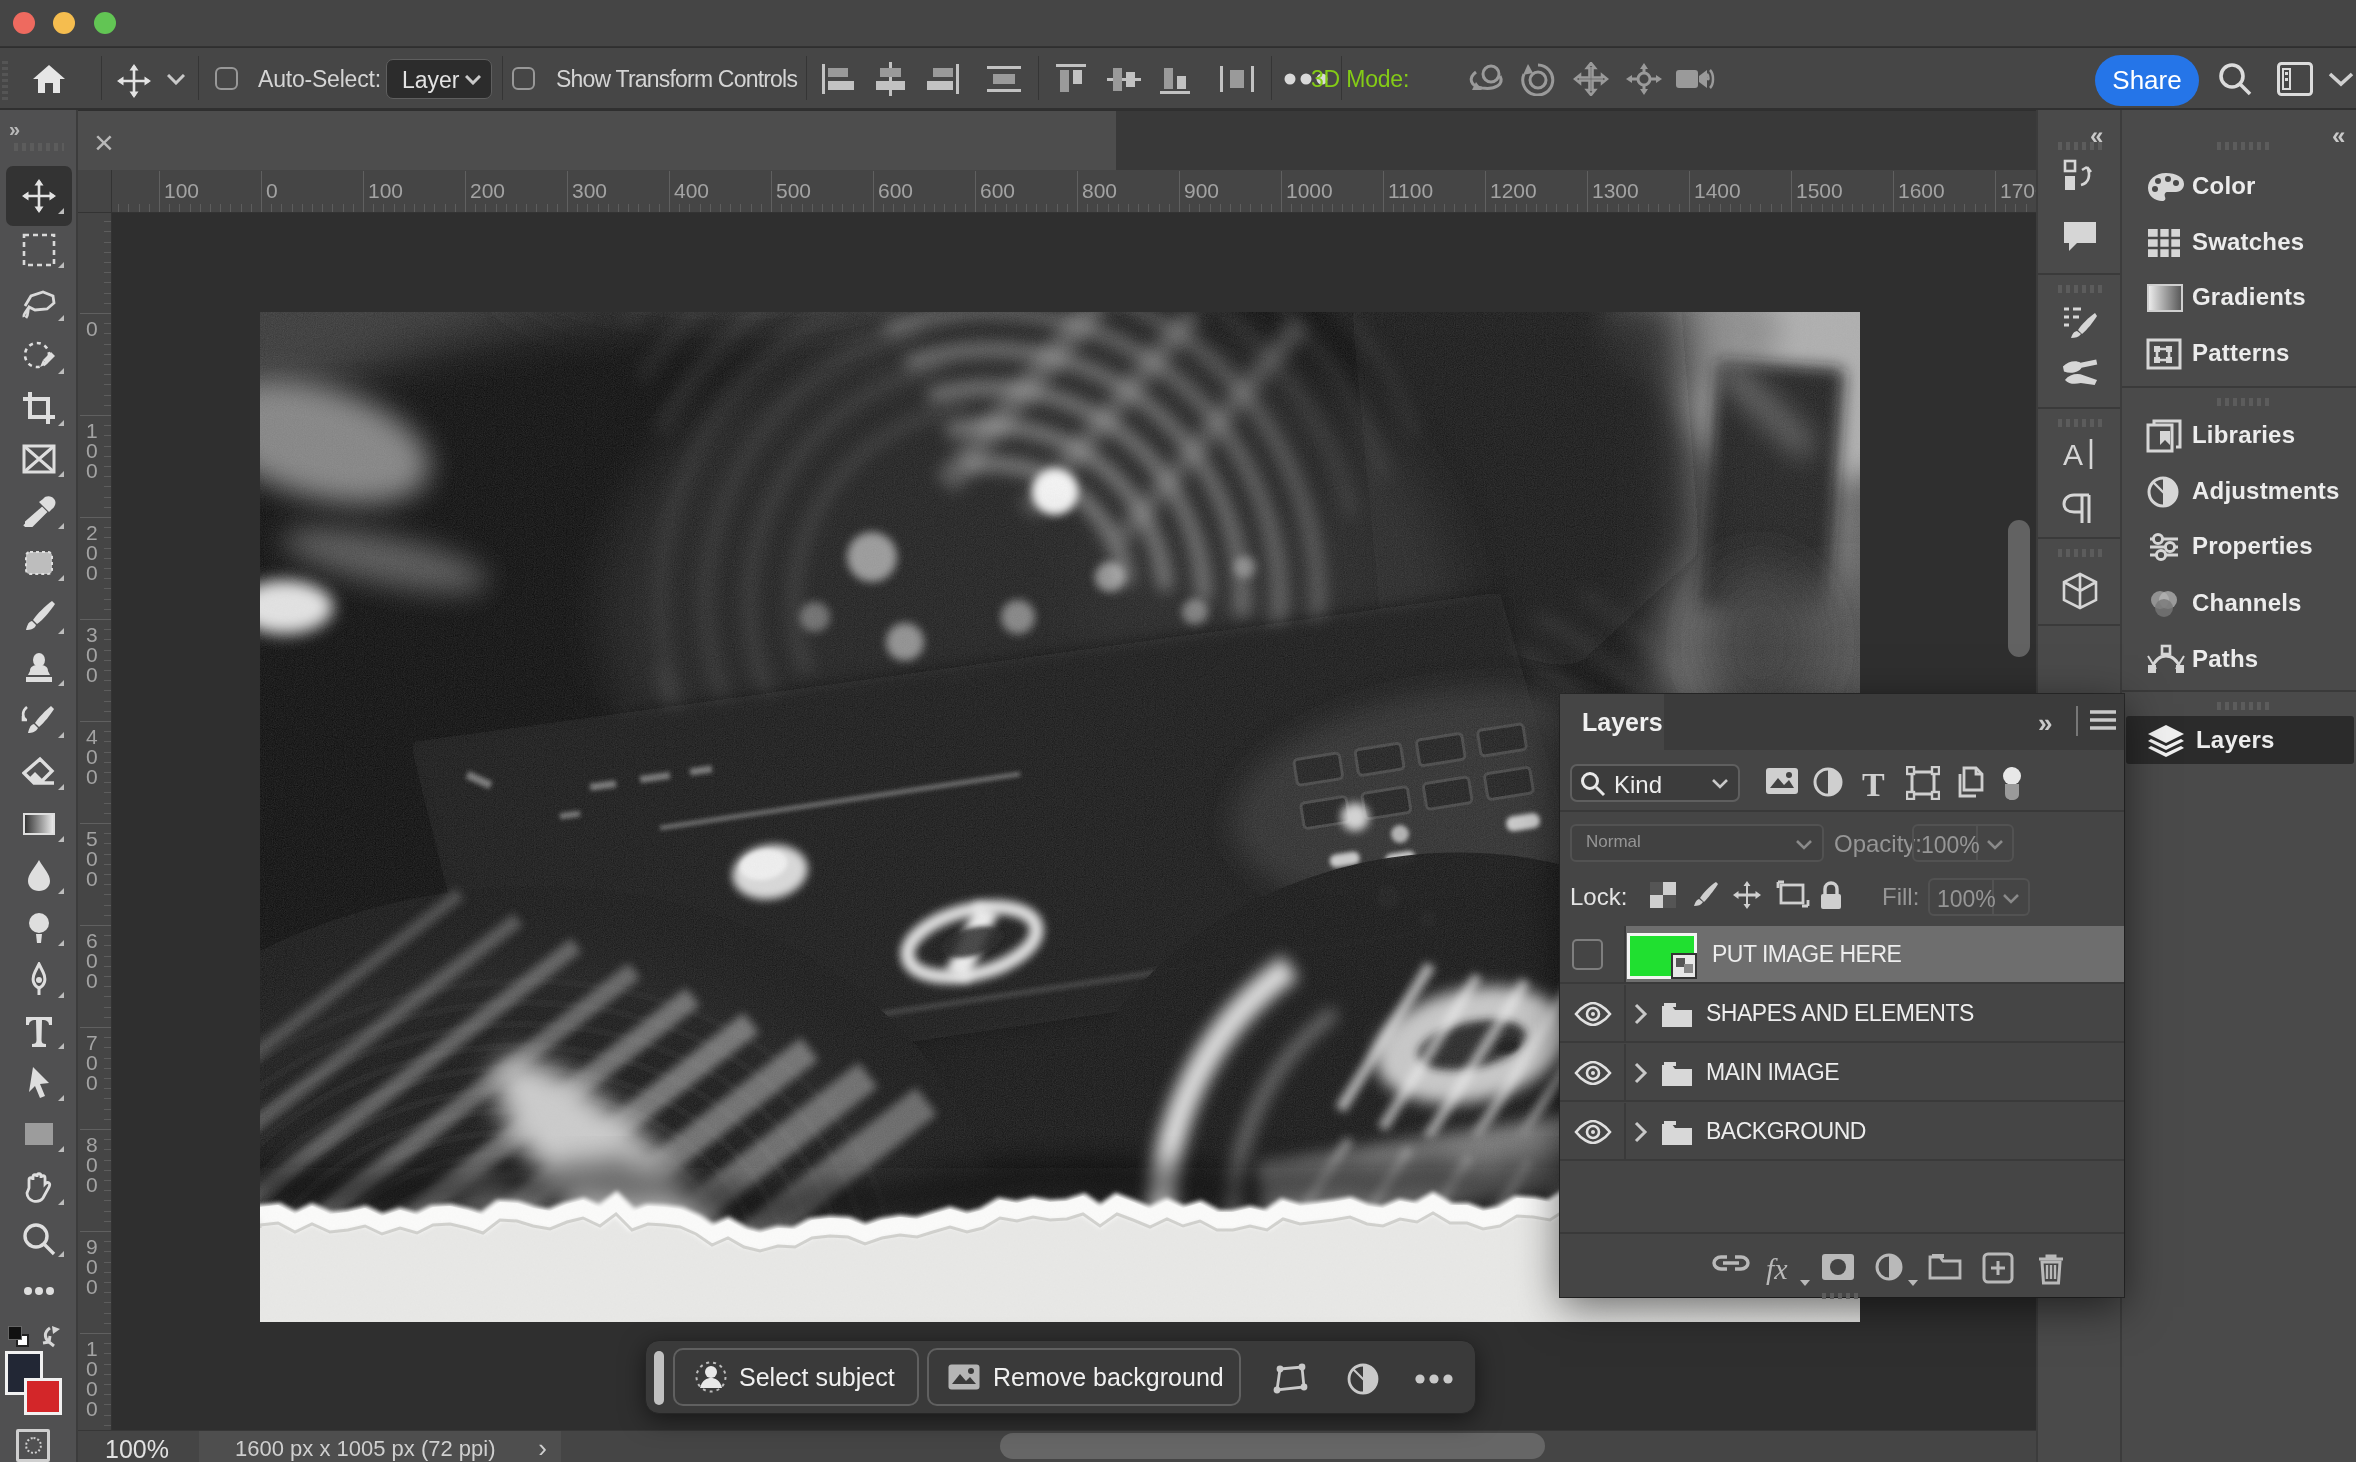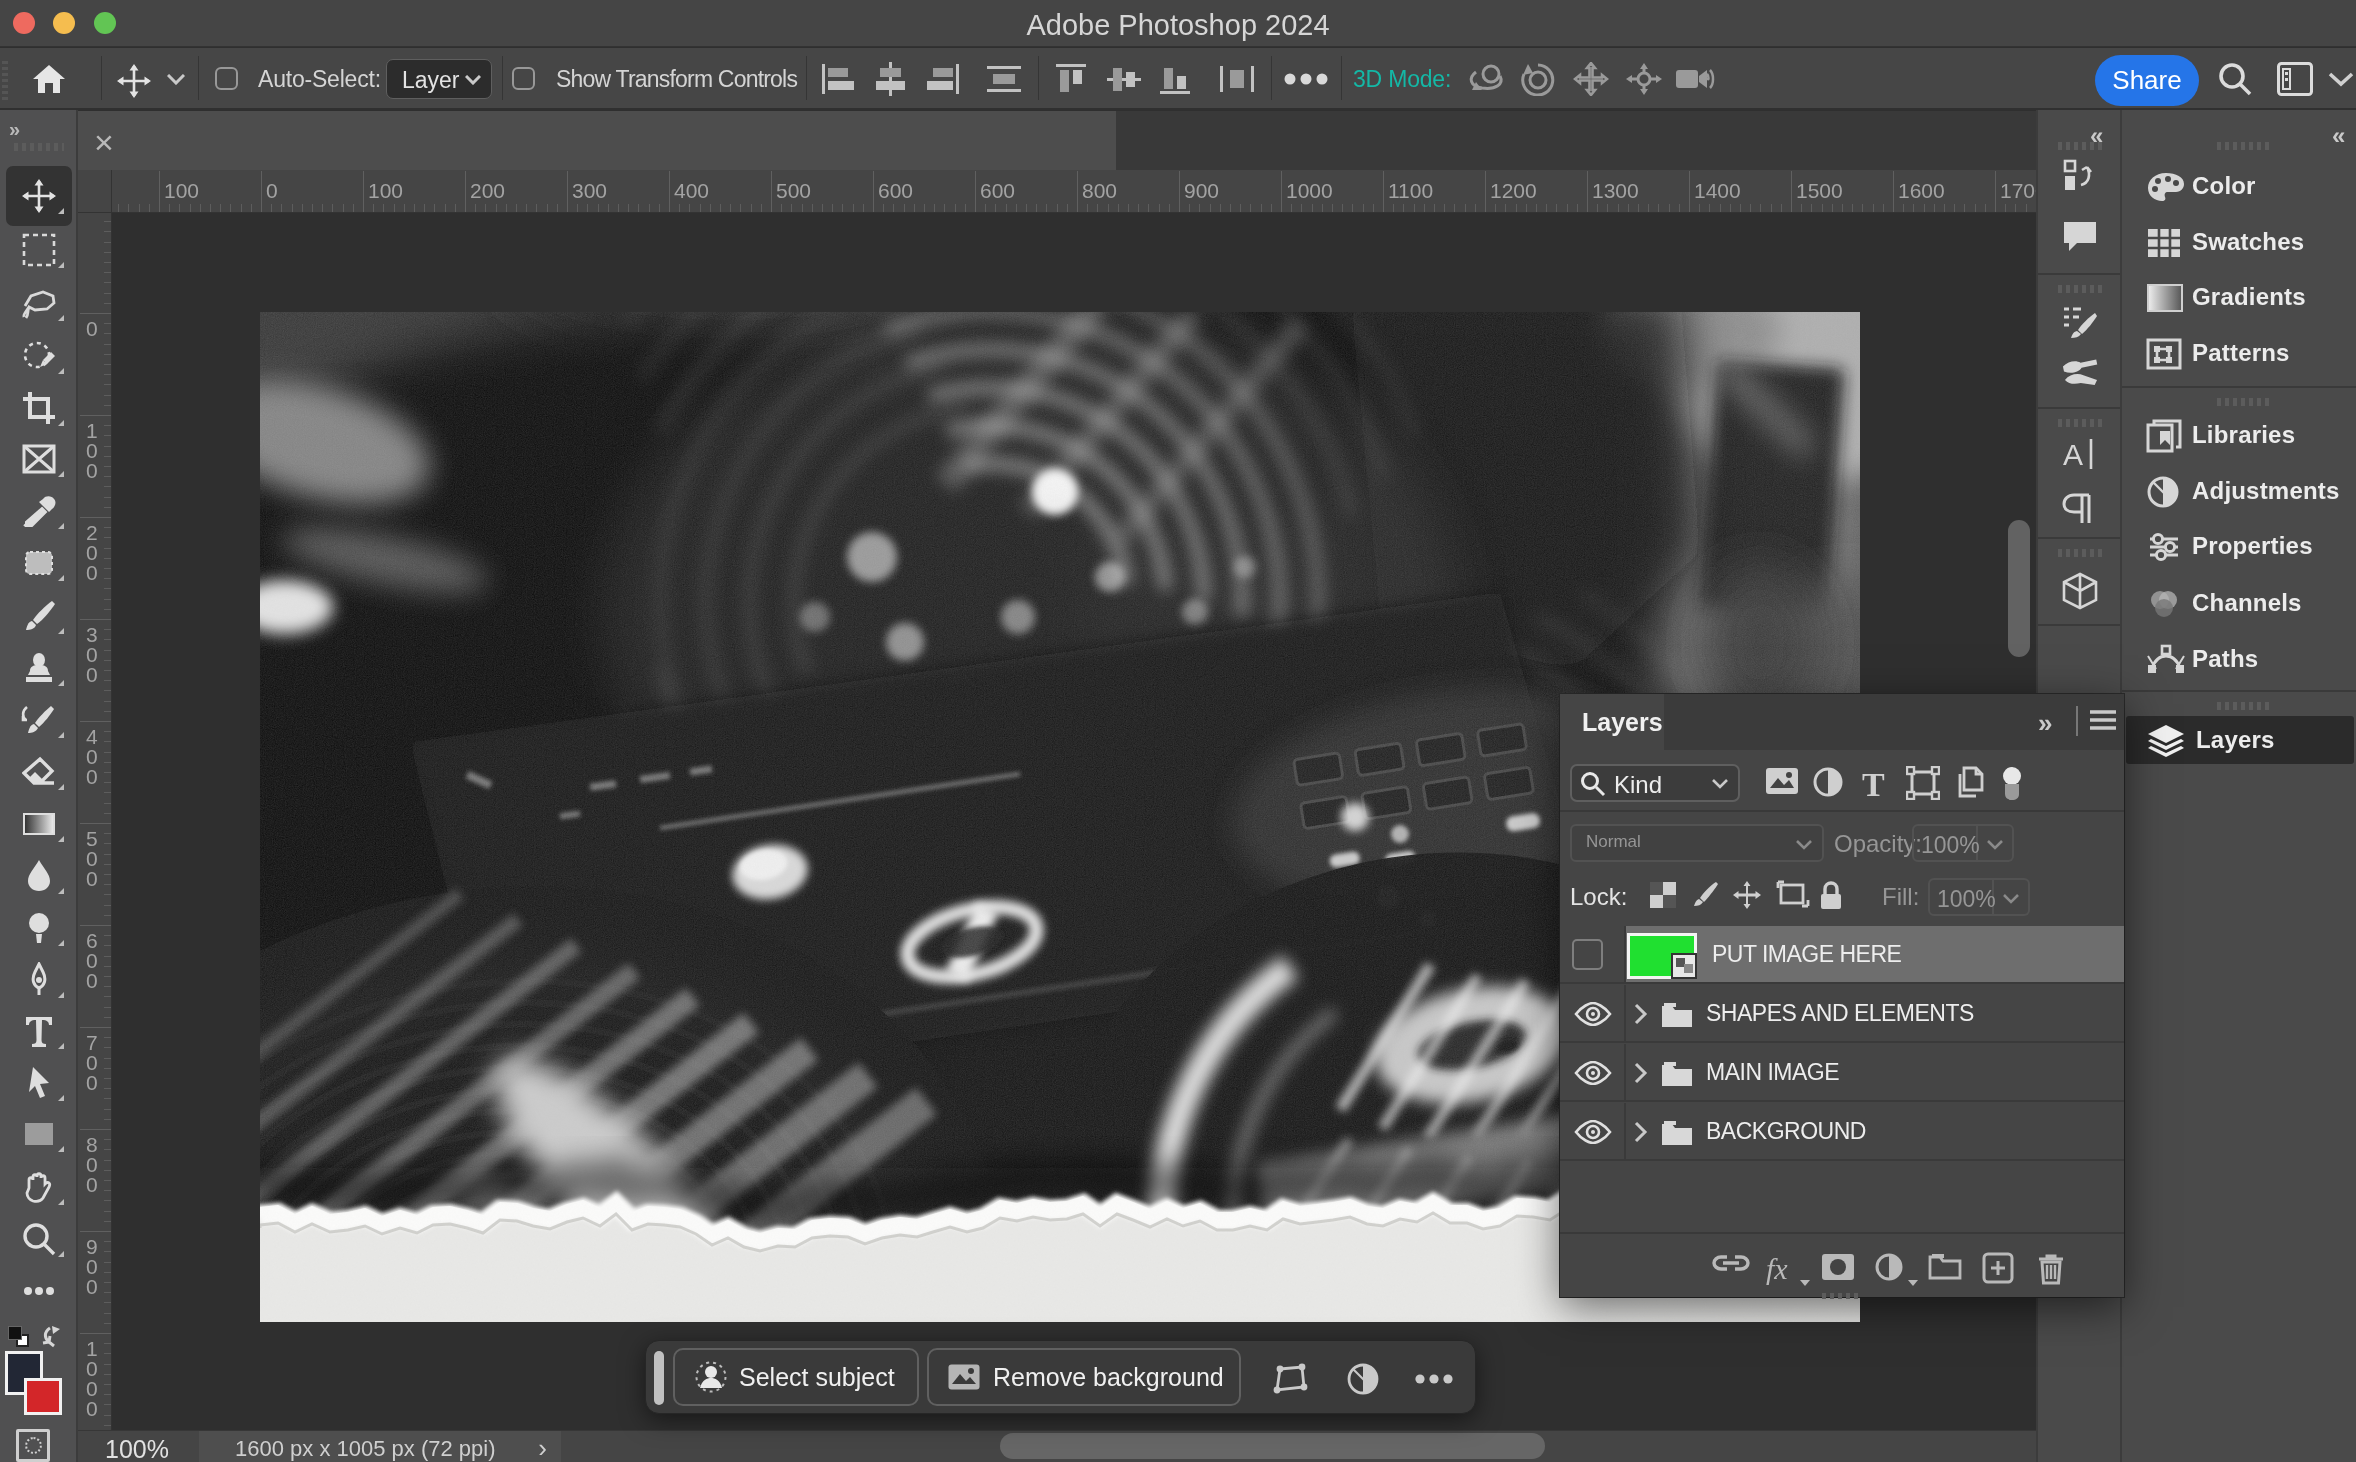--- a/index.html
+++ b/index.html
@@ -33,21 +33,20 @@
 .lrowtext{font-size:23px;color:#ededed;white-space:nowrap;letter-spacing:-0.5px}
 svg.ic{display:block}
 .fbtn{position:absolute;top:7px;height:58px;border:2px solid #606060;border-radius:10px;display:flex;align-items:center;color:#f0f0f0;font-size:25px;white-space:nowrap}
 </style></head>
 <body>
 
 <div id="titlebar">
  <div class="tl" style="left:13px;background:#ee6a5f"></div>
  <div class="tl" style="left:53px;background:#f5bd4f"></div>
  <div class="tl" style="left:94px;background:#62c554"></div>
- <div id="title">Adobe Photoshop 2024</div>
 </div>
 
 <div id="optionsbar">
  <div class="abs" style="left:2px;top:10px;width:6px;height:42px;background-image:repeating-linear-gradient(0deg,#555 0 3px,transparent 3px 6px)"></div>
  <div class="abs" style="left:32px;top:15px">
       <svg class="ic" width="34" height="32" viewBox="0 0 34 32" style="">
         <path d="M17 2 L33 16 L28 16 L28 30 L21 30 L21 20 L13 20 L13 30 L6 30 L6 16 L1 16 Z" fill="#e6e6e6"></path>
       </svg>
     </div>
  <div class="osep" style="left:101px"></div>
@@ -136,21 +135,21 @@
     </div>
  <div class="osep" style="left:1271px"></div>
  <div class="abs" style="left:1283px;top:24px">
       <svg class="ic" width="46" height="14" viewBox="0 0 46 14" style="">
         <circle cx="7" cy="7" r="5.5" fill="#d9d9d9"></circle>
         <circle cx="23" cy="7" r="5.5" fill="#d9d9d9"></circle>
         <circle cx="39" cy="7" r="5.5" fill="#d9d9d9"></circle>
       </svg>
     </div>
  <div class="osep" style="left:1341px"></div>
- <div class="obtext" style="left:1353px;top:18px;color:#14b8a6">3D Mode:</div>
+ <div class="obtext" style="left:1311px;top:18px;color:#84cc16">3D Mode:</div>
  <div class="abs" style="left:1466px;top:14px">
       <svg class="ic" width="40" height="34" viewBox="0 0 40 34" style="">
         <circle cx="25" cy="12" r="8" fill="none" stroke="#9a9a9a" stroke-width="3"></circle>
         <path d="M10 10 C2 16 4 24 16 26 C30 28 38 22 34 14" fill="none" stroke="#9a9a9a" stroke-width="3"></path>
         <path d="M10 20 L16 28 L6 28 Z" fill="#9a9a9a"></path>
       </svg>
     </div>
  <div class="abs" style="left:1519px;top:14px">
       <svg class="ic" width="38" height="34" viewBox="0 0 38 34" style="">
         <circle cx="19" cy="18" r="8" fill="none" stroke="#9a9a9a" stroke-width="3"></circle>

